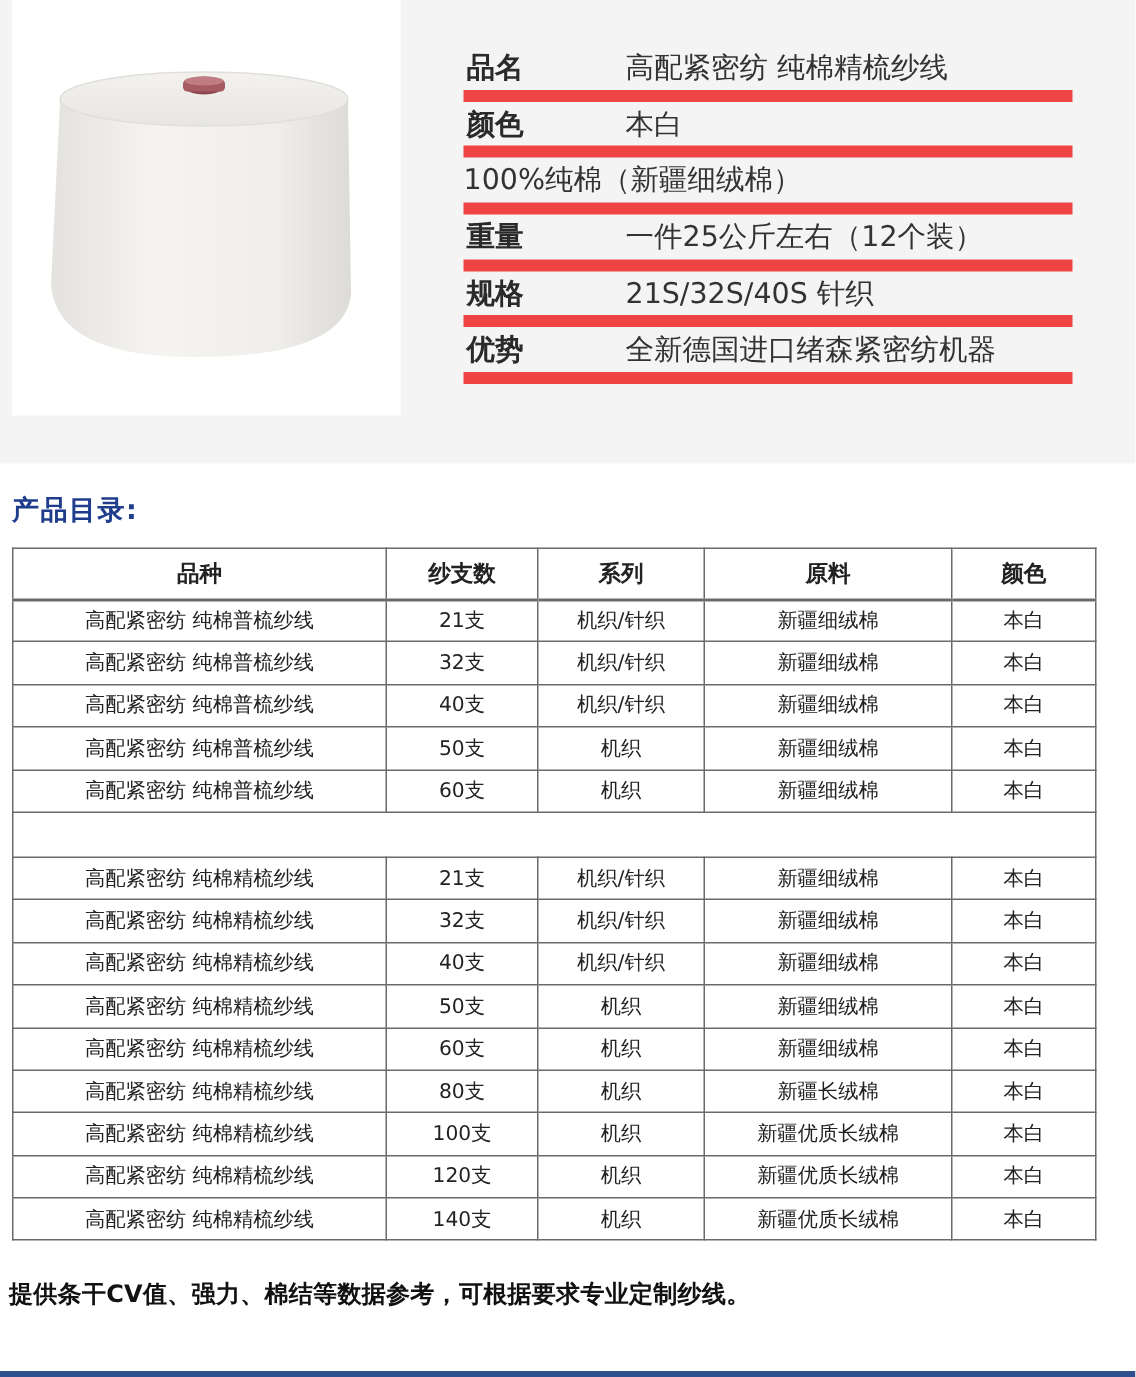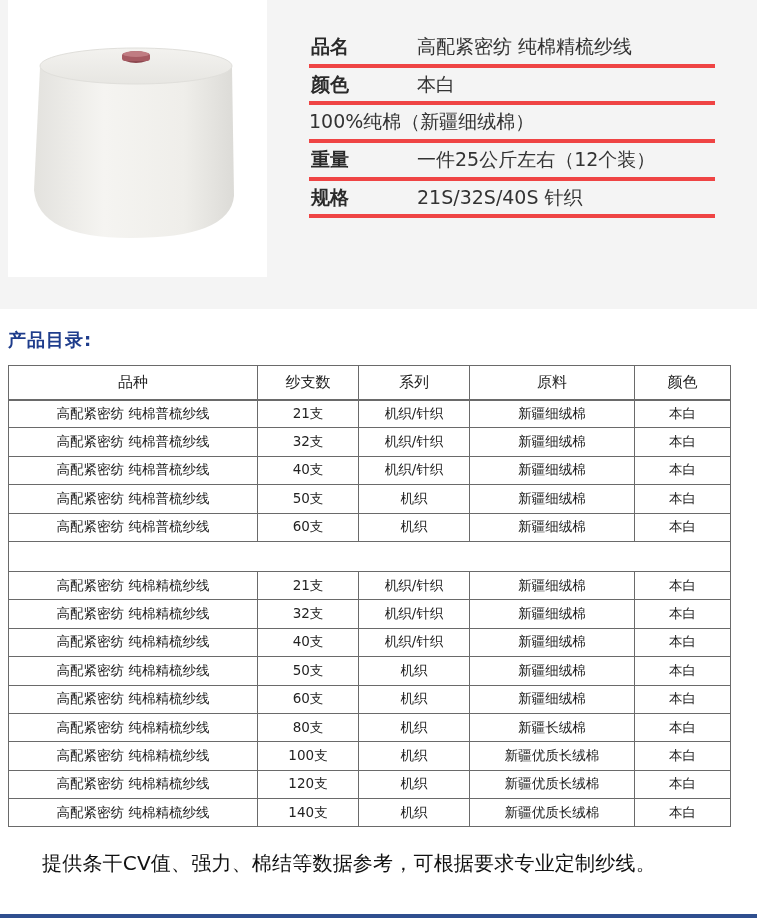--- a/index.html
+++ b/index.html
@@ -13,21 +13,21 @@
   .photo-box {
     position: absolute; left: 8px; top: 0; width: 259px; height: 277px;
     background: #ffffff;
   }
   .spool { position: absolute; left: 0; top: 0; width: 259px; height: 277px; }
 
   .info {
     position: absolute; left: 309px; top: 30px; width: 406px;
   }
   .info-row {
-    height: 37.7px; border-bottom: 4px solid #ef4444;
+    height: 37.7px; border-bottom: 8px solid #ef4444;
     display: flex; align-items: center; position: relative;
   }
   .info-label {
     width: 108px; padding-left: 2px; font-size: 19px; font-weight: bold; color: #2a2a2a;
   }
   .info-value {
     font-size: 19px; color: #333; white-space: nowrap;
   }
 
   .catalog-title {
@@ -37,28 +37,28 @@
 
   table.catalog {
     position: absolute; left: 8px; top: 365px; width: 722px;
     border-collapse: collapse; table-layout: fixed;
     font-family: "DejaVu Sans", sans-serif;
   }
   table.catalog th, table.catalog td {
     border: 1px solid #6a6a6a; text-align: center; color: #222;
     white-space: nowrap; overflow: hidden;
   }
-  table.catalog th { height: 34px; font-size: 15px; font-weight: normal; margin-top: 36px; }
+  table.catalog th { height: 34px; font-size: 15px; font-weight: bold; margin-top: 36px; }
   table.catalog td { height: 28.4px; font-size: 13.5px; }
   table.catalog tr.spacer td { height: 30px; }
   table.catalog tr.thick-top td { border-top: 2px solid #6a6a6a; }
 
   .notes {
-    position: absolute; left: 6px; top: 849px; font-size: 20px; color: #111; font-weight: normal;
-    line-height: 28px; letter-spacing: 0.2px; margin-left: 36px;
+    position: absolute; left: 6px; top: 849px; font-size: 16px; color: #111; font-weight: bold;
+    line-height: 28px; letter-spacing: 0.2px;
   }
   .notes p { white-space: nowrap; }
 
   .bottom-line {
     position: absolute; left: 0; top: 914px; width: 757px; height: 4px; background: #2f4f8f;
   }
 </style>
 </head>
 <body>
 
@@ -100,20 +100,24 @@
     <span class="info-value">100%纯棉（新疆细绒棉）</span>
   </div>
   <div class="info-row">
     <span class="info-label">重量</span>
     <span class="info-value">一件25公斤左右（12个装）</span>
   </div>
   <div class="info-row">
     <span class="info-label">规格</span>
     <span class="info-value">21S/32S/40S 针织</span>
   </div>
+  <div class="info-row">
+    <span class="info-label">优势</span>
+    <span class="info-value">全新德国进口绪森紧密纺机器</span>
+  </div>
 </div>
 
 <div class="catalog-title">产品目录:</div>
 
 <table class="catalog">
   <colgroup>
     <col style="width:249px">
     <col style="width:101px">
     <col style="width:111px">
     <col style="width:165px">

